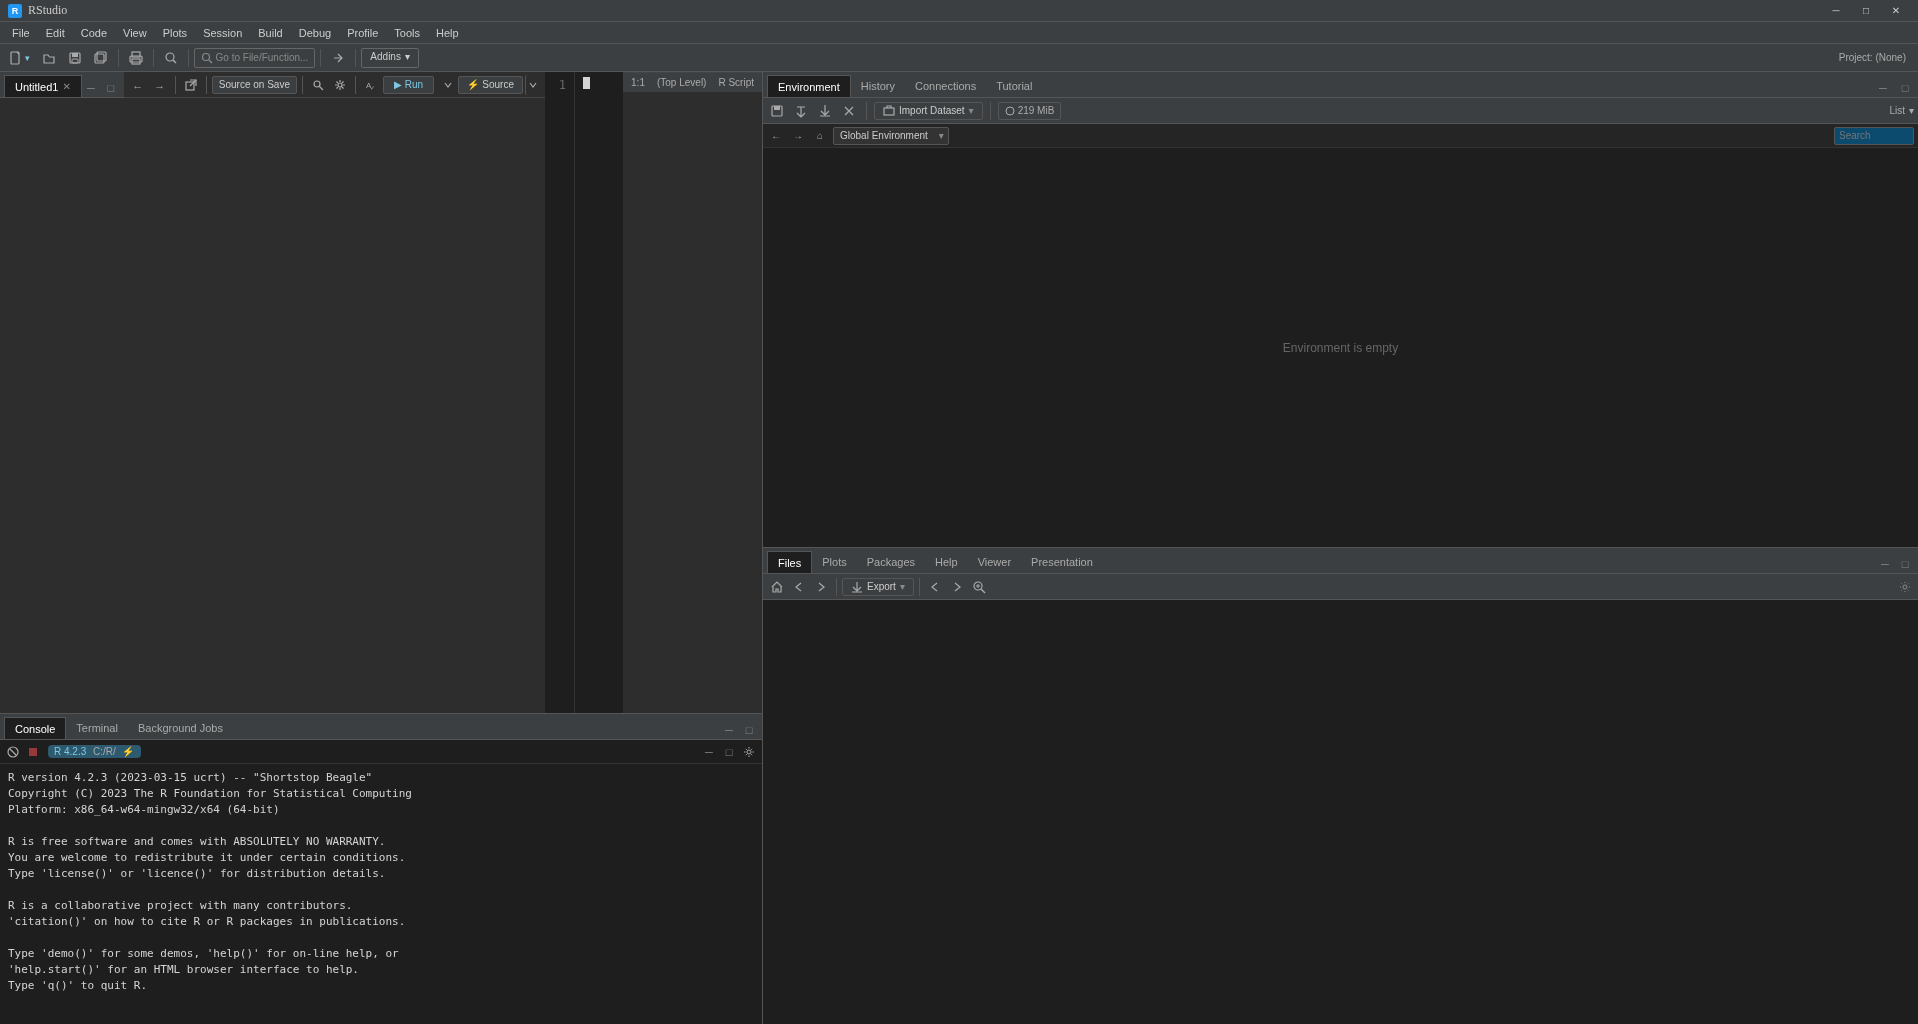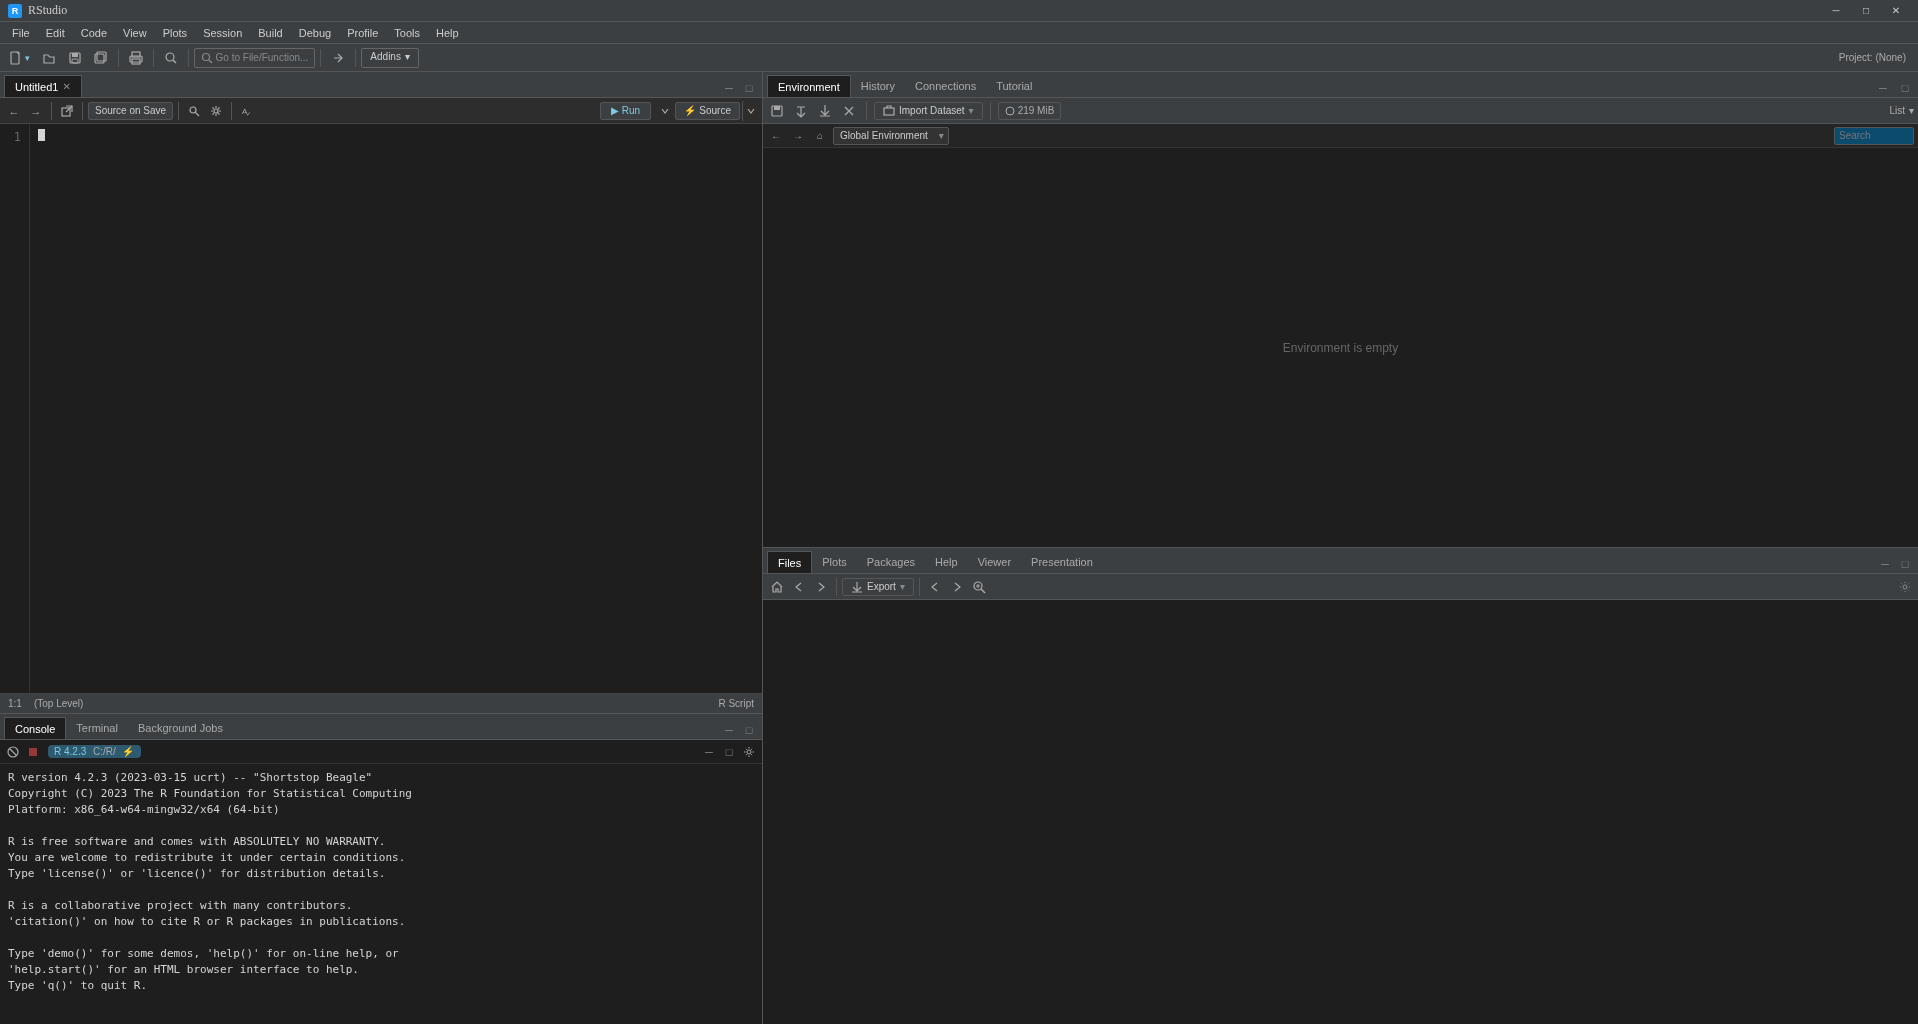--- a/index.html
+++ b/index.html
@@ -151,21 +151,21 @@
       width: 763px;
       display: flex;
       flex-direction: column;
       border-right: 1px solid #555;
     }
 
     
     #editor-panel {
       flex: 1;
       display: flex;
-      flex-direction: column;
+      flex-direction: row;
       border-bottom: 1px solid #555;
     }
     #editor-tabs {
       background: #3c3f41;
       height: 26px;
       display: flex;
       align-items: flex-end;
       border-bottom: 1px solid #555;
       padding: 0 4px;
     }

